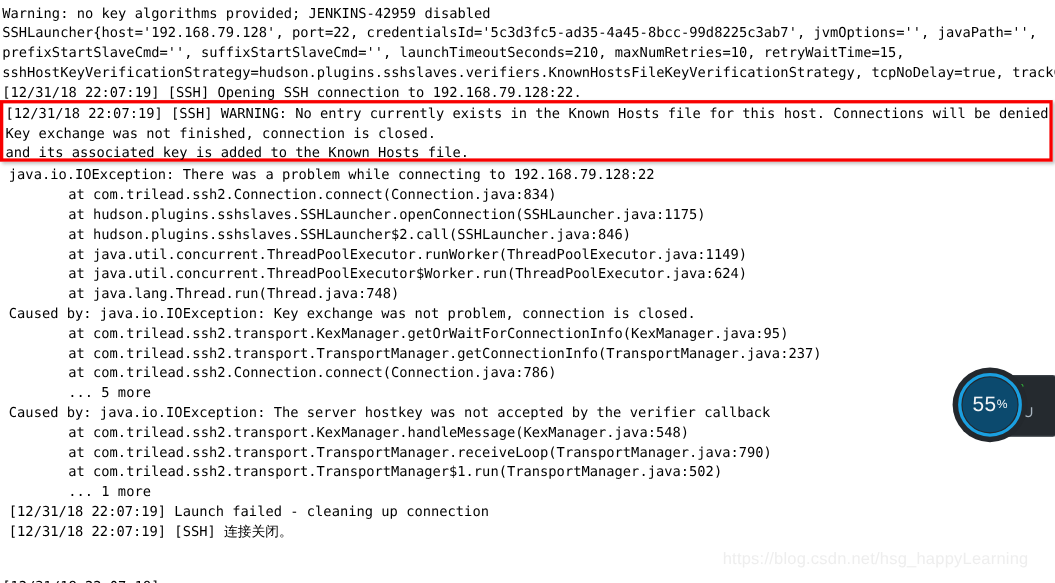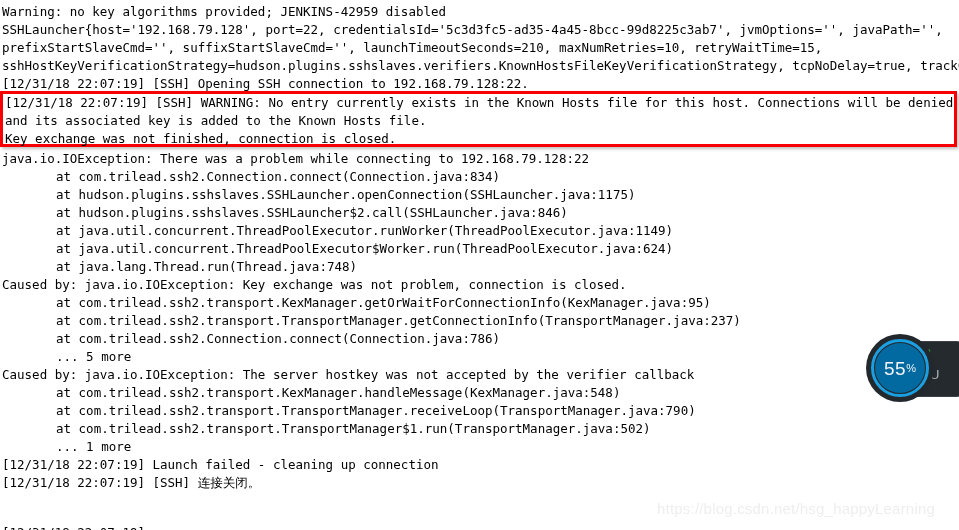--- a/index.html
+++ b/index.html
@@ -59,21 +59,21 @@
   .warning-box .log-line {
     line-height: 18px;
     height: 18px;
   }
 
   .trace-area {
     position: absolute;
     left: 0;
     top: 150px;
     width: 812px;
-    padding-left: 2px;
+    padding-left: 8px;
     box-sizing: border-box;
   }
 
   .indent1 { padding-left: 54px; }
 
   
   .hw-widget {
     position: absolute;
     left: 866px;
     top: 334px;
@@ -133,21 +133,21 @@
     border: 3px solid #1a9fe0;
     box-sizing: border-box;
   }
   .hw-inner {
     position: absolute;
     left: 9px;
     top: 9px;
     width: 50px;
     height: 50px;
     border-radius: 50%;
-    background: #0369a1;
+    background: #0c4a6e;
     display: flex;
     align-items: center;
     justify-content: center;
   }
   .hw-value {
     font-size: 19px;
     color: #f2f4f6;
     font-family: "Liberation Sans", sans-serif;
     letter-spacing: 0.5px;
     line-height: 19px;
@@ -191,22 +191,22 @@
   <div class="log-area" id="header-block">
       <div class="log-line">Warning: no key algorithms provided; JENKINS-42959 disabled</div>
       <div class="log-line">SSHLauncher{host='192.168.79.128', port=22, credentialsId='5c3d3fc5-ad35-4a45-8bcc-99d8225c3ab7', jvmOptions='', javaPath='',</div>
       <div class="log-line">prefixStartSlaveCmd='', suffixStartSlaveCmd='', launchTimeoutSeconds=210, maxNumRetries=10, retryWaitTime=15,</div>
       <div class="log-line">sshHostKeyVerificationStrategy=hudson.plugins.sshslaves.verifiers.KnownHostsFileKeyVerificationStrategy, tcpNoDelay=true, trackCredentials=true}</div>
       <div class="log-line">[12/31/18 22:07:19] [SSH] Opening SSH connection to 192.168.79.128:22.</div>
     </div>
 
   <div class="warning-box" id="warning-block" style="border-color: rgb(248, 0, 0);">
       <div class="log-line">[12/31/18 22:07:19] [SSH] WARNING: No entry currently exists in the Known Hosts file for this host. Connections will be denied until this new host</div>
+      <div class="log-line">Key exchange was not finished, connection is closed.</div>
       <div class="log-line">and its associated key is added to the Known Hosts file.</div>
-      <div class="log-line">Key exchange was not finished, connection is closed.</div>
     </div>
 
   <div class="trace-area" id="trace-block">
       <div class="log-line">java.io.IOException: There was a problem while connecting to 192.168.79.128:22</div>
       <div class="log-line indent1">at com.trilead.ssh2.Connection.connect(Connection.java:834)</div>
       <div class="log-line indent1">at hudson.plugins.sshslaves.SSHLauncher.openConnection(SSHLauncher.java:1175)</div>
       <div class="log-line indent1">at hudson.plugins.sshslaves.SSHLauncher$2.call(SSHLauncher.java:846)</div>
       <div class="log-line indent1">at java.util.concurrent.ThreadPoolExecutor.runWorker(ThreadPoolExecutor.java:1149)</div>
       <div class="log-line indent1">at java.util.concurrent.ThreadPoolExecutor$Worker.run(ThreadPoolExecutor.java:624)</div>
       <div class="log-line indent1">at java.lang.Thread.run(Thread.java:748)</div>

